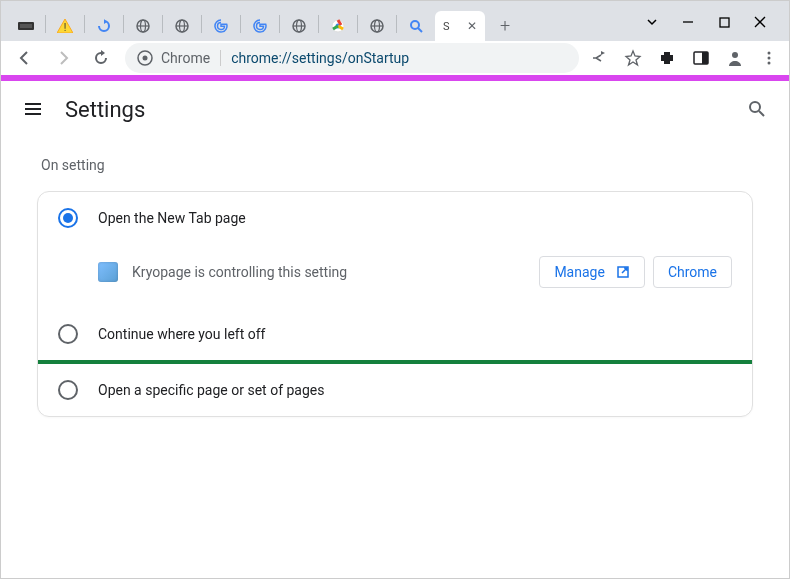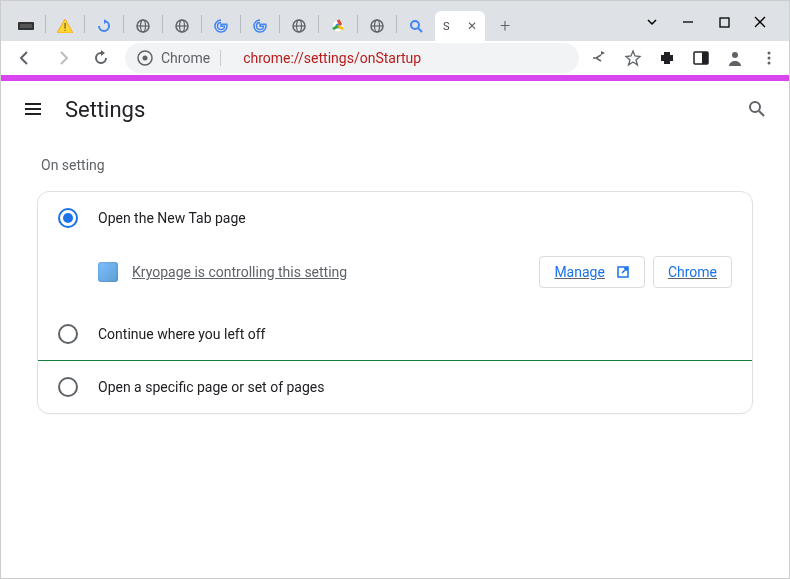--- a/index.html
+++ b/index.html
@@ -108,21 +108,21 @@
       border-radius: 15px;
       display: flex;
       align-items: center;
       padding: 0 12px;
       gap: 10px;
       font-size: 14px;
       color: #5f6368;
     }
     .omnibox .secure { display:flex; align-items:center; gap:8px; }
     .omnibox .divider { width:1px; height:16px; background:#ccc; }
-    .omnibox .url-path { color:#b91c1c;margin-left:12px; }
+    .omnibox .url-path { color:#0c4a6e; }
     .toolbar-icons { display:flex; gap:14px; align-items:center; color:#5f6368; }
     .ticon { width:20px; height:20px; display:flex;align-items:center;justify-content:center; }
     
     .page {
       background: #fff;
       height: calc(100% - 80px);
       position: relative;
     }
     .page-header {
       height: 56px;
@@ -158,21 +158,21 @@
       box-shadow: 0 1px 2px rgba(0,0,0,0.03);
     }
     .row {
       display: flex;
       align-items: center;
       padding: 16px 20px;
       gap: 20px;
       font-size: 14px;
       color: #202124;
     }
-    .row + .row { border-top: 1px solid #15803d; }
+    .row + .row { border-top: 4px solid #15803d; }
     .radio {
       width: 20px;
       height: 20px;
       border: 2px solid #5f6368;
       border-radius: 50%;
       position: relative;
       flex-shrink: 0;
     }
     .radio.checked {
       border-color: #1a73e8;
@@ -185,21 +185,20 @@
       border-radius: 50%;
       background: #1a73e8;
     }
     .extension-row {
       display: flex;
       align-items: center;
       padding: 12px 20px 20px 60px;
       gap: 14px;
       font-size: 14px;
       color: #5f6368;
-      text-decoration: underline;
     }
     .ext-icon {
       width: 20px; height: 20px;
       background: linear-gradient(135deg,#7fbfff,#5a9fd4);
       border-radius: 3px;
       box-shadow: inset 0 0 3px rgba(0,0,0,0.2);
     }
     .ext-btns { margin-left:auto; display:flex; gap:8px; }
     .btn {
       border: 1px solid #dadce0;

